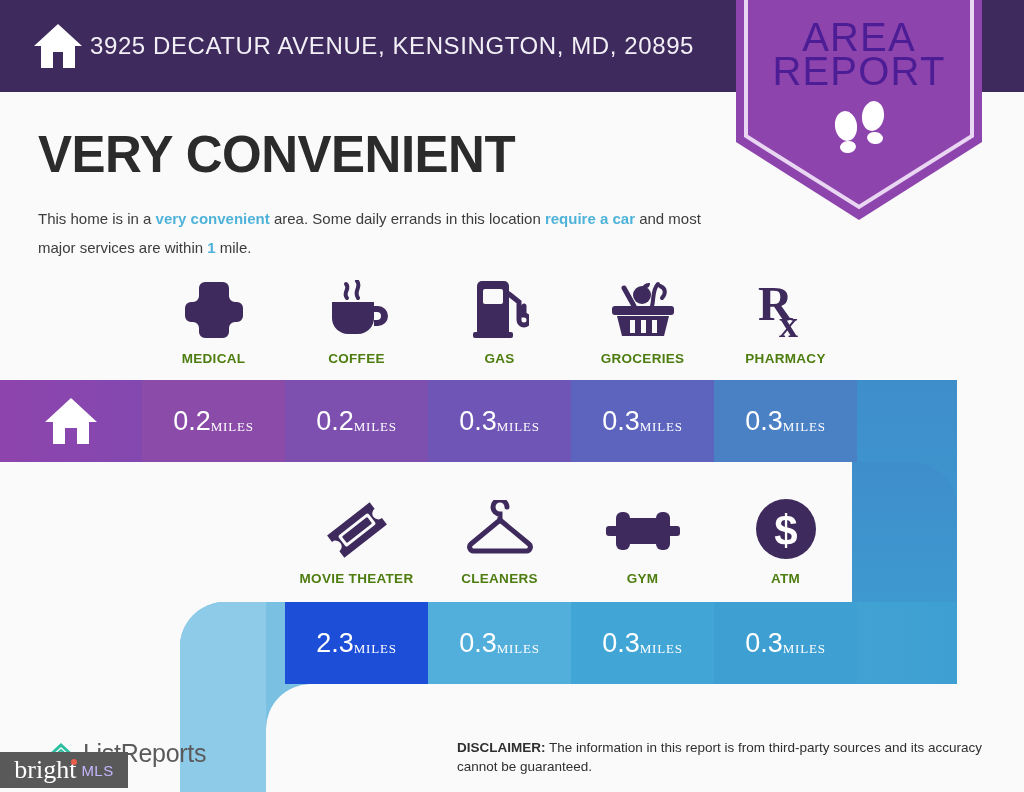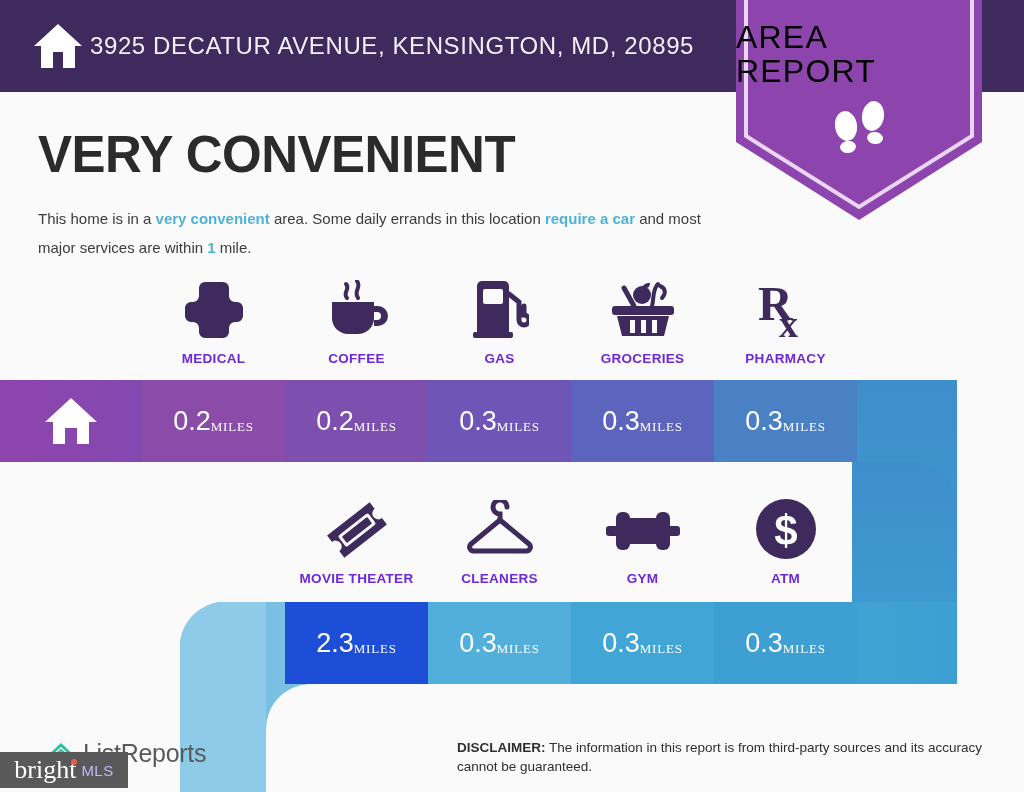--- a/index.html
+++ b/index.html
@@ -38,23 +38,23 @@
 
   
   .badge {
     position: absolute; left: 736px; top: -8px;
     width: 246px; height: 228px;
     z-index: 6;
   }
   .badge svg { display: block; }
   .badge-text {
     position: absolute; left: 0; top: 28px; width: 246px;
-    text-align: left;
-    color: #000000;
-    font-size: 32px; line-height: 34px;
+    text-align: center;
+    color: #4c1d95;
+    font-size: 40px; line-height: 34px;
     font-weight: 400;
     letter-spacing: 1.2px;
   }
   .badge-text .l2 { display: block; }
   .badge-foot {
     position: absolute; left: 0; top: 108px; width: 246px;
     display: flex; justify-content: center; gap: 4px;
   }
 
   
@@ -80,21 +80,21 @@
     display: flex; flex-direction: column;
     align-items: center; justify-content: flex-end;
   }
   .iconcell .glyph {
     height: 62px;
     display: flex; align-items: flex-end; justify-content: center;
   }
   .iconcell .caption {
     margin-top: 11px;
     font-size: 13.5px; font-weight: bold;
-    color: #6d28d9; letter-spacing: 0.3px;
+    color: #4d7c0f; letter-spacing: 0.3px;
     white-space: nowrap;
   }
   #iconrow1 { left: 142px; top: 278px; }
   #iconrow2 { left: 285px; top: 498px; }
 
   
   .snake { position: absolute; left: 0; top: 370px; width: 1024px; height: 422px; }
 
   .barcells { position: absolute; display: flex; z-index: 3; }
   .barcell {

